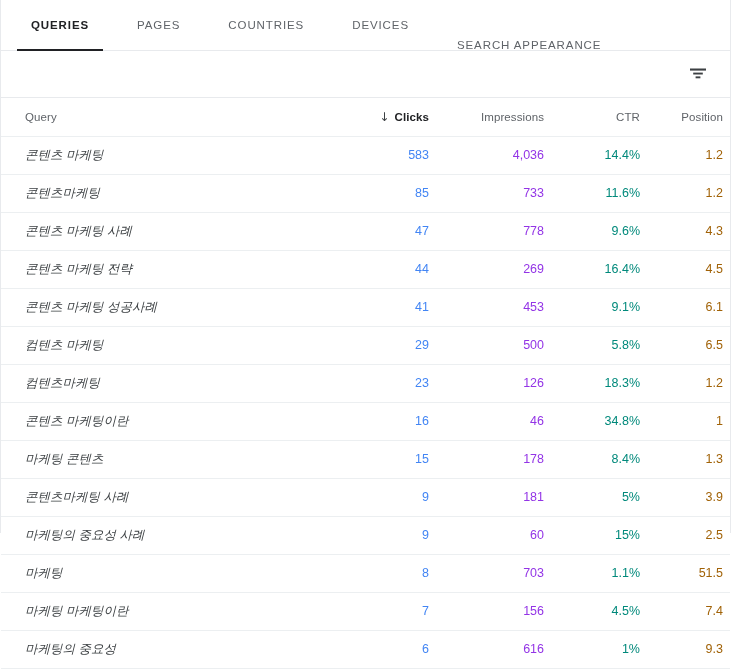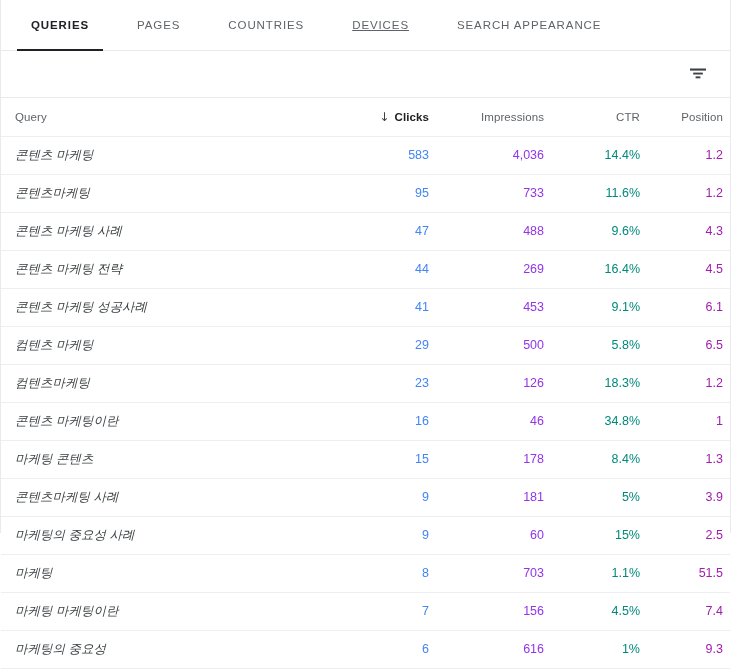--- a/index.html
+++ b/index.html
@@ -62,22 +62,22 @@
     content: "";
     position: absolute;
     left: 0;
     right: 0;
     bottom: 0;
     height: 2px;
     background: #202124;
   }
   .tab-sp-1 { margin-left: 20px; }
   .tab-sp-2 { margin-left: 20px; }
-  .tab-sp-3 { margin-left: 20px; text-decoration: underline; }
-  .tab-sp-4 { margin-left: 20px; }
+  .tab-sp-3 { margin-left: 20px; }
+  .tab-sp-4 { margin-left: 20px; align-items: flex-end; }
   .tab-sp-5 { margin-left: 20px; }
 
   
   .toolbar {
     height: 47px;
     flex: 0 0 47px;
     border-bottom: 1px solid #e8eaed;
     display: flex;
     align-items: center;
     justify-content: flex-end;
@@ -113,21 +113,21 @@
   thead th {
     height: 37px;
     font-weight: normal;
     font-size: 11.5px;
     color: #5f6368;
     letter-spacing: 0.1px;
   }
   th.col-query, td.col-query {
     width: 320px;
     text-align: left;
-    padding-left: 14px;
+    padding-left: 24px;
   }
   th.col-clicks, td.col-clicks {
     width: 108px;
     text-align: right;
   }
   th.col-impr, td.col-impr {
     width: 115px;
     text-align: right;
   }
   th.col-ctr, td.col-ctr {
@@ -166,21 +166,21 @@
     color: #3c4043;
     font-size: 12.5px;
     white-space: nowrap;
     overflow: hidden;
     text-overflow: ellipsis;
     font-style: italic;
   }
   .v-clicks { color: #4285f4; }
   .v-impr   { color: #9334e6; }
   .v-ctr    { color: #00897b; }
-  .v-pos    { color: #a21caf; }
+  .v-pos    { color: #a16207; }
 </style>
 </head>
 <body>
 
 <div class="panel">
 
   <div class="tabbar">
     <div class="tab active">
       <span>QUERIES</span>
     </div>
@@ -234,29 +234,29 @@
     <tbody id="tbody">
         <tr>
           <td class="col-query"><span>콘텐츠 마케팅</span></td>
           <td class="col-clicks"><span class="v-clicks">583</span></td>
           <td class="col-impr"><span class="v-impr">4,036</span></td>
           <td class="col-ctr"><span class="v-ctr">14.4%</span></td>
           <td class="col-pos"><span class="v-pos">1.2</span></td>
         </tr>
         <tr>
           <td class="col-query"><span>콘텐츠마케팅</span></td>
-          <td class="col-clicks"><span class="v-clicks">95</span></td>
+          <td class="col-clicks"><span class="v-clicks">85</span></td>
           <td class="col-impr"><span class="v-impr">733</span></td>
           <td class="col-ctr"><span class="v-ctr">11.6%</span></td>
           <td class="col-pos"><span class="v-pos">1.2</span></td>
         </tr>
         <tr>
           <td class="col-query"><span>콘텐츠 마케팅 사례</span></td>
           <td class="col-clicks"><span class="v-clicks">47</span></td>
-          <td class="col-impr"><span class="v-impr">488</span></td>
+          <td class="col-impr"><span class="v-impr">778</span></td>
           <td class="col-ctr"><span class="v-ctr">9.6%</span></td>
           <td class="col-pos"><span class="v-pos">4.3</span></td>
         </tr>
         <tr>
           <td class="col-query"><span>콘텐츠 마케팅 전략</span></td>
           <td class="col-clicks"><span class="v-clicks">44</span></td>
           <td class="col-impr"><span class="v-impr">269</span></td>
           <td class="col-ctr"><span class="v-ctr">16.4%</span></td>
           <td class="col-pos"><span class="v-pos">4.5</span></td>
         </tr>

